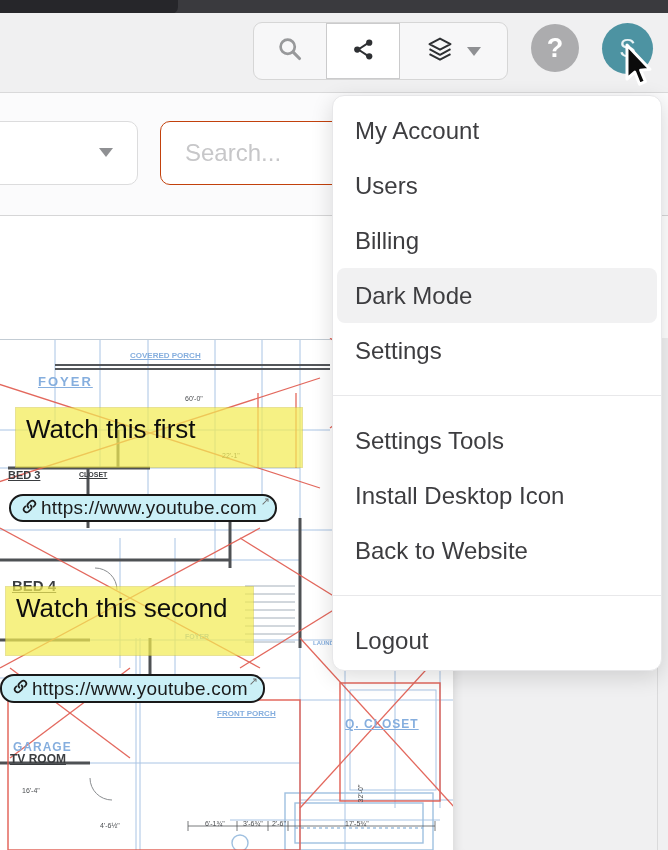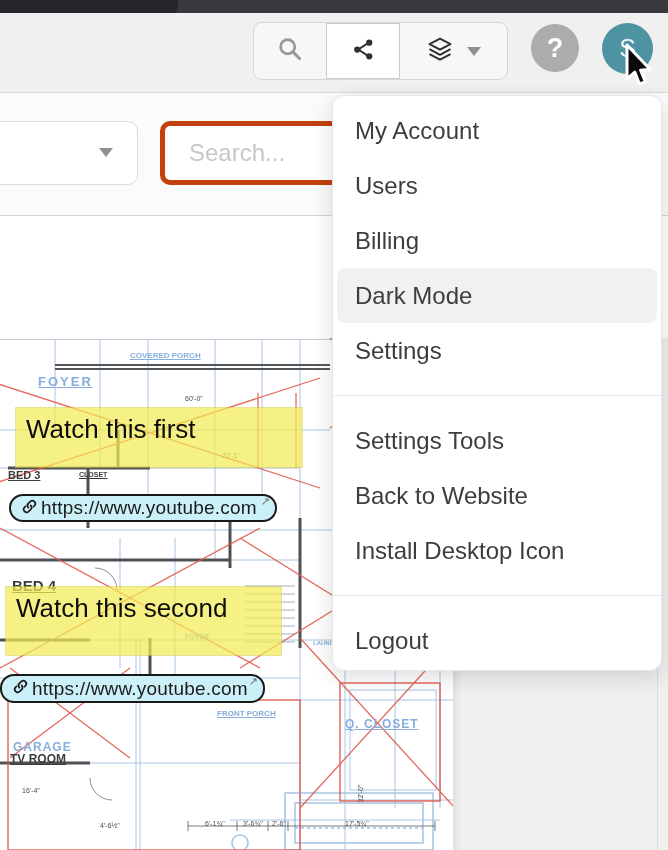--- a/index.html
+++ b/index.html
@@ -19,21 +19,21 @@
   .tb-btn.share{width:74px;background:#ffffff;box-shadow:inset 0 0 0 1px #cbcbcc;}
   .tb-btn.layers{flex:1;gap:13px;}
   .caret{width:0;height:0;border-left:7px solid transparent;border-right:7px solid transparent;border-top:9px solid #8f9093;}
   .circle-btn{position:absolute;top:11px;width:48px;height:48px;border-radius:50%;display:flex;align-items:center;justify-content:center;color:#ffffff;cursor:pointer;}
   .help{left:531px;background:#acacae;font-size:27px;font-weight:bold;}
   .avatar{left:602px;top:10px;width:51px;height:51px;background:#4d93a2;font-size:25px;font-weight:400;color:#e9f3f5;}
   
   .header-row{position:absolute;left:0;top:93px;width:668px;height:122px;background:#fbfbfc;border-bottom:1px solid #d6d6d7;}
   .filter-box{position:absolute;left:-34px;top:28px;width:172px;height:64px;background:#ffffff;border:1px solid #dcdcdd;border-radius:10px;box-sizing:border-box;cursor:pointer;}
   .filter-box .caret{position:absolute;right:24px;top:26px;border-top-color:#8f9093;}
-  .search-box{position:absolute;left:160px;top:28px;width:320px;height:64px;background:#ffffff;border:5px solid #c2410c;border-radius:10px;box-sizing:border-box;font-size:24px;padding:0 24px;color:#444;outline:none;font-family:"Liberation Sans",sans-serif;}
+  .search-box{position:absolute;left:160px;top:28px;width:320px;height:64px;background:#ffffff;border:1px solid #c2410c;border-radius:10px;box-sizing:border-box;font-size:24px;padding:0 24px;color:#444;outline:none;font-family:"Liberation Sans",sans-serif;}
   .search-box::placeholder{color:#c7c7c9;}
   
   .plan{position:absolute;left:0;top:338px;width:453px;height:512px;background:#ffffff;overflow:hidden;}
   .side-gray{position:absolute;left:453px;top:338px;width:215px;height:512px;background:#f0f0f1;box-shadow:inset 10px 0 10px -8px rgba(0,0,0,0.10);}
   .side-gray .scroll-line{position:absolute;left:204px;top:0;width:1px;height:512px;background:#dadadb;}
   .bp-label{position:absolute;color:#85aede;white-space:nowrap;line-height:1;font-weight:bold;}
   .bp-dim{position:absolute;color:#4a4d50;font-size:7px;white-space:nowrap;line-height:1;}
   .u{text-decoration:underline;}
   .dark-lab{color:#3a3d40;}
   .hl{position:absolute;background:rgba(243,235,84,0.72);box-shadow:0 0 0 1px rgba(214,203,60,0.55);}
@@ -231,21 +231,21 @@
 <span class="bp-dim" style="left:100px;top:822px;">4'-6½"</span>
 <span class="bp-dim" style="left:205px;top:820px;">6'-1¾"</span>
 <span class="bp-dim" style="left:243px;top:820px;">3'-6¾"</span>
 <span class="bp-dim" style="left:272px;top:820px;">2'-6"</span>
 <span class="bp-dim" style="left:345px;top:820px;">17'-5¾"</span>
 <span class="bp-dim" style="left:352px;top:790px;transform:rotate(-90deg);">32'-0"</span>
 
 <div class="hl" style="left:16px;top:408px;width:286px;height:59px;">
   <span>Watch this first</span>
 </div>
-<div class="hl" style="left:6px;top:587px;width:275px;height:68px;">
+<div class="hl" style="left:6px;top:587px;width:247px;height:68px;">
   <span>Watch this second</span>
 </div>
 
 <div class="chip" style="left:9px;top:494px;width:268px;height:28px;">
   <span>
     <svg width="17" height="17" viewBox="0 0 24 24" fill="none" stroke="#1b1b1b" stroke-width="2.4" stroke-linecap="round">
         <path d="M10.4 13.6a4.2 4.2 0 0 1 0-5.9l3-3a4.2 4.2 0 0 1 5.9 5.9l-1.6 1.6"></path>
         <path d="M13.6 10.4a4.2 4.2 0 0 1 0 5.9l-3 3a4.2 4.2 0 0 1-5.9-5.9l1.6-1.6"></path>
       </svg>
   </span>
@@ -264,22 +264,22 @@
 </div>
 
 <div class="menu">
   <div class="menu-item">My Account</div>
   <div class="menu-item">Users</div>
   <div class="menu-item">Billing</div>
   <div class="menu-item active">Dark Mode</div>
   <div class="menu-item">Settings</div>
   <div class="menu-divider"></div>
   <div class="menu-item">Settings Tools</div>
+  <div class="menu-item">Install Desktop Icon</div>
   <div class="menu-item">Back to Website</div>
-  <div class="menu-item">Install Desktop Icon</div>
   <div class="menu-divider"></div>
   <div class="menu-item">Logout</div>
 </div>
 
 <div class="cursor">
   <svg width="42" height="52" viewBox="0 0 42 52">
     <path d="M7 3 L7 37 L14.8 30.2 L19.6 42.2 L25.4 39.7 L20.6 28.2 L30 27.2 Z" fill="#0b0b0b" stroke="#ffffff" stroke-width="3" stroke-linejoin="round"></path>
   </svg>
 </div>
 

